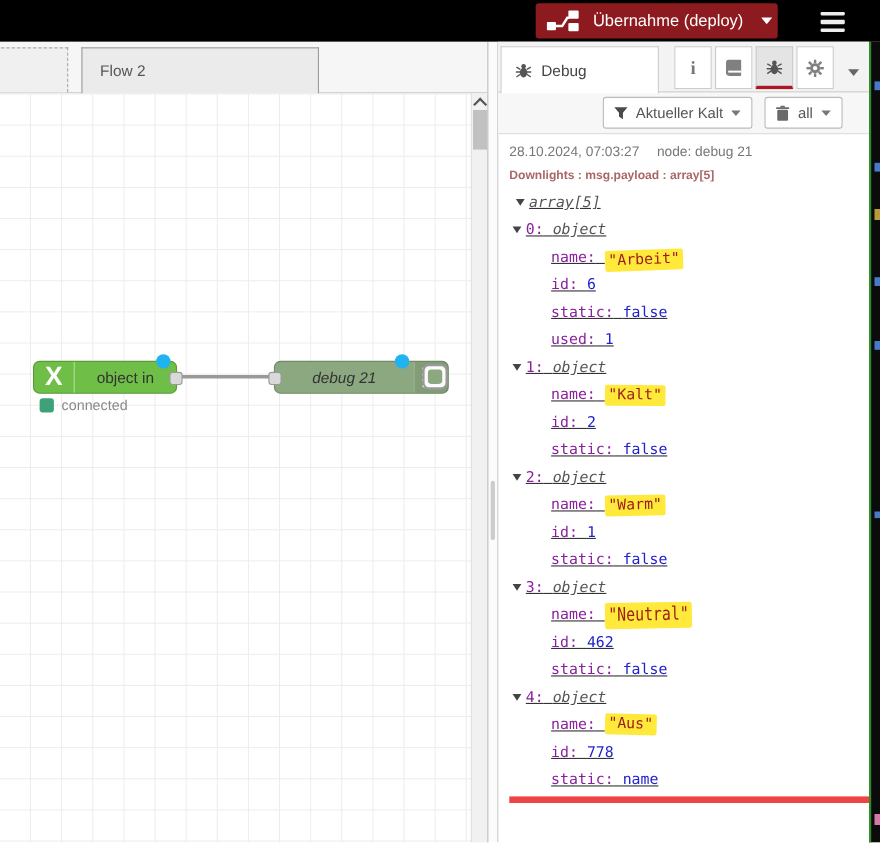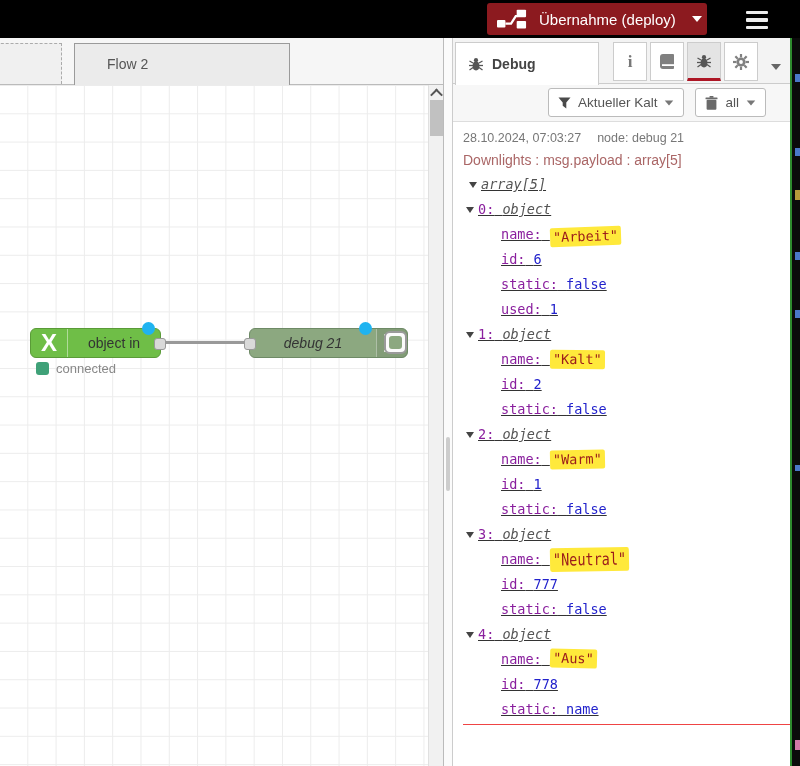--- a/index.html
+++ b/index.html
@@ -18,21 +18,21 @@
   #deploy-btn .dlabel{margin-left:12px;white-space:nowrap;}
   .caret{width:0;height:0;border-left:5px solid transparent;border-right:5px solid transparent;border-top:6px solid #666;display:inline-block;}
   .caret.white{border-top-color:#fff;}
   #deploy-caret{margin-left:16px;}
   #menu-btn{position:absolute;left:742px;top:7px;width:30px;height:26px;display:flex;flex-direction:column;justify-content:center;gap:4px;cursor:pointer;}
   #menu-btn i{display:block;width:22px;height:3.5px;background:#ededed;border-radius:1px;margin:0 auto;}
 
   
   #tabbar{position:absolute;left:0;top:38px;width:443px;height:47px;background:#f6f6f6;border-bottom:1px solid #bbb;box-sizing:border-box;}
   #ghost-tab{position:absolute;left:-4px;top:5px;width:66px;height:41px;background:#f0f0f0;border-top:1px dashed #ababab;border-right:1px dashed #ababab;box-sizing:border-box;}
-  #flow-tab{position:absolute;left:74px;top:5px;width:216px;height:42px;background:#ebebeb;border:1px solid #9a9a9a;border-bottom:none;box-sizing:border-box;color:#555;font-size:14px;line-height:40px;padding-left:32px;cursor:pointer;}
+  #flow-tab{position:absolute;left:74px;top:5px;width:216px;height:42px;background:#ebebeb;border:1px solid #9a9a9a;border-bottom:none;box-sizing:border-box;color:#555;font-size:14px;line-height:40px;padding-left:16px;cursor:pointer;}
   #add-tab{position:absolute;left:374px;top:49px;font-size:24px;color:#888;line-height:24px;cursor:pointer;}
   #tab-caret{position:absolute;left:414px;top:60px;cursor:pointer;}
   #tab-caret .caret{border-top-color:#888;}
 
   
   #canvas{
     position:absolute;left:0;top:85px;width:443px;height:681px;background:#fff;
     background-image:linear-gradient(to right,#ececec 1px,transparent 1px),linear-gradient(to bottom,#ececec 1px,transparent 1px);
     background-size:28.3px 28.3px;background-position:-1px 0px;
   }
@@ -65,36 +65,36 @@
   .chev-up{width:7px;height:7px;border-top:2px solid #555;border-left:2px solid #555;transform:rotate(45deg) translate(1px,1px);}
   #canvas-vscroll .thumb{position:absolute;left:1px;top:15px;width:13px;height:36px;background:#c1c1c1;cursor:pointer;}
 
   
   #divider{position:absolute;left:443px;top:38px;width:9px;height:728px;background:#fbfbfb;border-left:1px solid #bbb;box-sizing:border-box;}
   #panel-scroll-thumb{position:absolute;left:446px;top:437px;width:4px;height:54px;background:#cdcdcd;border-radius:2px;cursor:pointer;}
 
   
   #sidebar{position:absolute;left:452px;top:38px;width:338px;height:728px;background:#fff;border-left:1px solid #ccc;box-sizing:border-box;}
   #sb-header{position:relative;height:46px;background:#f3f3f3;border-bottom:1px solid #ccc;box-sizing:border-box;}
-  #debug-tab{position:absolute;left:2px;top:4px;width:144px;height:43px;background:#fff;border:1px solid #ccc;border-bottom:none;box-sizing:border-box;z-index:2;display:flex;align-items:center;gap:8px;padding-left:12px;font-size:14px;font-weight:bold;color:#444;cursor:pointer;}
+  #debug-tab{position:absolute;left:2px;top:4px;width:144px;height:43px;background:#fff;border:1px solid #ccc;border-bottom:none;box-sizing:border-box;z-index:2;display:flex;align-items:center;gap:8px;padding-left:12px;font-size:14px;font-weight:normal;color:#444;cursor:pointer;}
   #sb-tabbtns{position:absolute;left:160px;top:4px;display:flex;gap:3px;}
   .sb-btn{width:34px;height:39px;background:#fff;border:1px solid #ccc;box-sizing:border-box;display:flex;align-items:center;justify-content:center;cursor:pointer;}
   .sb-btn.active{background:#e4e4e4;border-bottom:3px solid var(--c-tab_underline);}
   .sb-btn .info-i{font-family:"Liberation Serif",serif;font-weight:bold;font-size:17px;color:#777;}
   #sb-more{position:absolute;left:318px;top:18px;cursor:pointer;}
   #sb-toolbar{height:38px;background:#f7f7f7;border-bottom:1px solid #ddd;box-sizing:border-box;display:flex;align-items:center;justify-content:flex-end;gap:11px;padding-right:24px;}
   .tool-btn{height:27px;background:#fff;border:1px solid #bbb;border-radius:3px;display:flex;align-items:center;gap:7px;padding:0 9px;font-size:13.5px;color:#555;cursor:pointer;}
   .tool-btn .caret{border-top-color:#777;transform:scale(.85);}
 
   
   #messages{padding:8px 0 0 10px;}
-  #msg-block{border-bottom:1px solid #ef4444;padding-bottom:2px;}
+  #msg-block{border-bottom:6px solid #ef4444;padding-bottom:2px;}
   #msg-meta{font-size:12.5px;color:#777;line-height:16px;}
   #msg-meta .nodepart{margin-left:16px;color:#777;}
-  #msg-topic{font-size:14px;color:var(--c-topic_red);margin-top:5px;line-height:18px;}
+  #msg-topic{font-size:11px;color:var(--c-topic_red);margin-top:5px;line-height:18px;font-weight:bold;}
   #json-tree{margin-top:3px;font-family:"DejaVu Sans Mono",monospace;font-size:13.5px;color:#333;}
   .trow{height:25px;line-height:25px;white-space:pre;text-decoration:underline;}
   .l0{padding-left:6px;}
   .l1{padding-left:3px;}
   .l2{padding-left:38px;}
   .arrow{display:inline-block;width:0;height:0;border-left:4.5px solid transparent;border-right:4.5px solid transparent;border-top:6px solid #444;margin-right:4px;vertical-align:middle;cursor:pointer;}
   .jtype{font-style:italic;color:#555;}
   .jkey{color:var(--c-key_purple);}
   .v-num{color:var(--c-value_blue);}
   .hl{display:inline-block;background:var(--c-highlight);color:var(--c-string_red);padding:0 3px;border-radius:2px;line-height:19px;}
@@ -282,21 +282,21 @@
           <div class="trow l1"><span class="arrow"></span><span class="jkey">1:</span> <span class="jtype">object</span></div>
           <div class="trow l2"><span class="jkey">name:</span> <span class="hl hl-1">"Kalt"</span></div>
           <div class="trow l2"><span class="jkey">id:</span> <span class="v-num">2</span></div>
           <div class="trow l2"><span class="jkey">static:</span> <span class="v-num">false</span></div>
           <div class="trow l1"><span class="arrow"></span><span class="jkey">2:</span> <span class="jtype">object</span></div>
           <div class="trow l2"><span class="jkey">name:</span> <span class="hl hl-2">"Warm"</span></div>
           <div class="trow l2"><span class="jkey">id:</span> <span class="v-num">1</span></div>
           <div class="trow l2"><span class="jkey">static:</span> <span class="v-num">false</span></div>
           <div class="trow l1"><span class="arrow"></span><span class="jkey">3:</span> <span class="jtype">object</span></div>
           <div class="trow l2"><span class="jkey">name:</span> <span class="hl hl-3">"Neutral"</span></div>
-          <div class="trow l2"><span class="jkey">id:</span> <span class="v-num">777</span></div>
+          <div class="trow l2"><span class="jkey">id:</span> <span class="v-num">462</span></div>
           <div class="trow l2"><span class="jkey">static:</span> <span class="v-num">false</span></div>
           <div class="trow l1"><span class="arrow"></span><span class="jkey">4:</span> <span class="jtype">object</span></div>
           <div class="trow l2"><span class="jkey">name:</span> <span class="hl hl-4">"Aus"</span></div>
           <div class="trow l2"><span class="jkey">id:</span> <span class="v-num">778</span></div>
           <div class="trow l2"><span class="jkey">static:</span> <span class="v-num">name</span></div>
         </div>
     </div>
   </div>
 </div>
 

